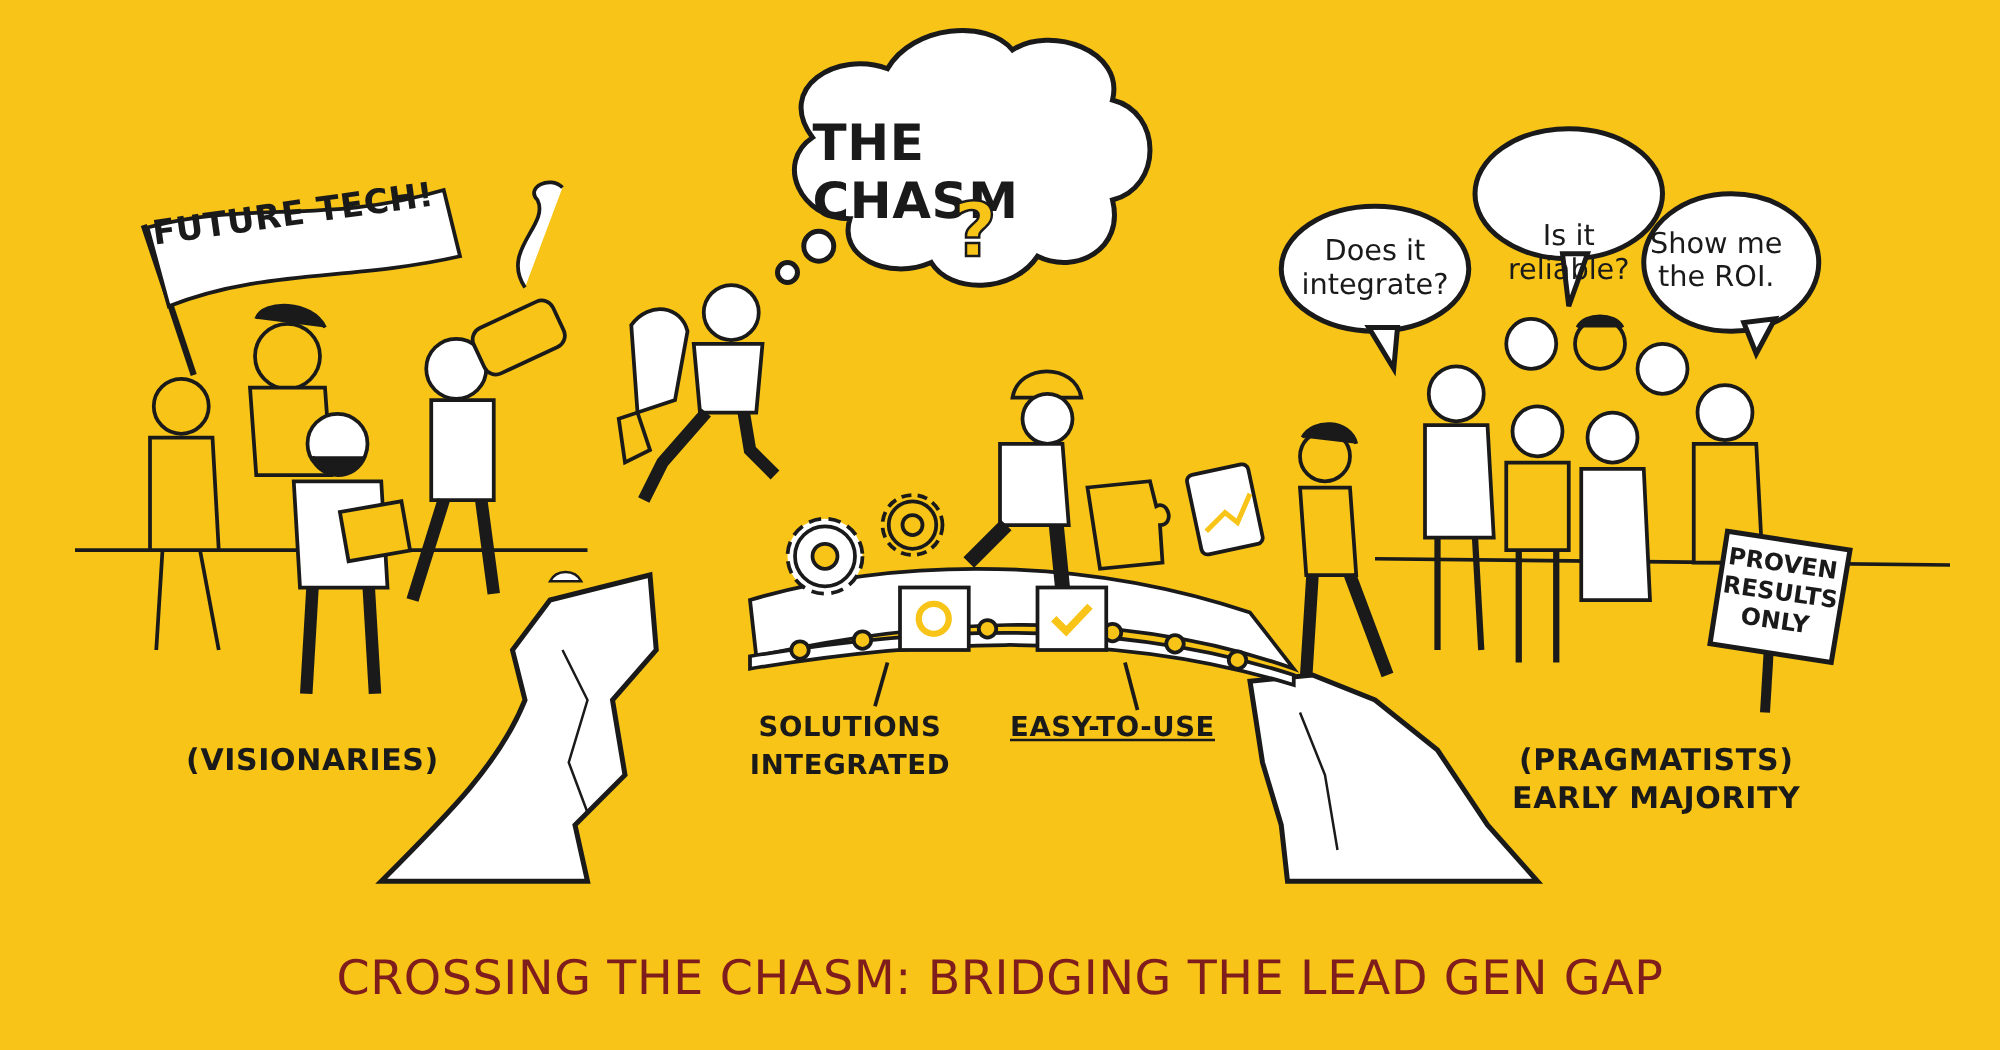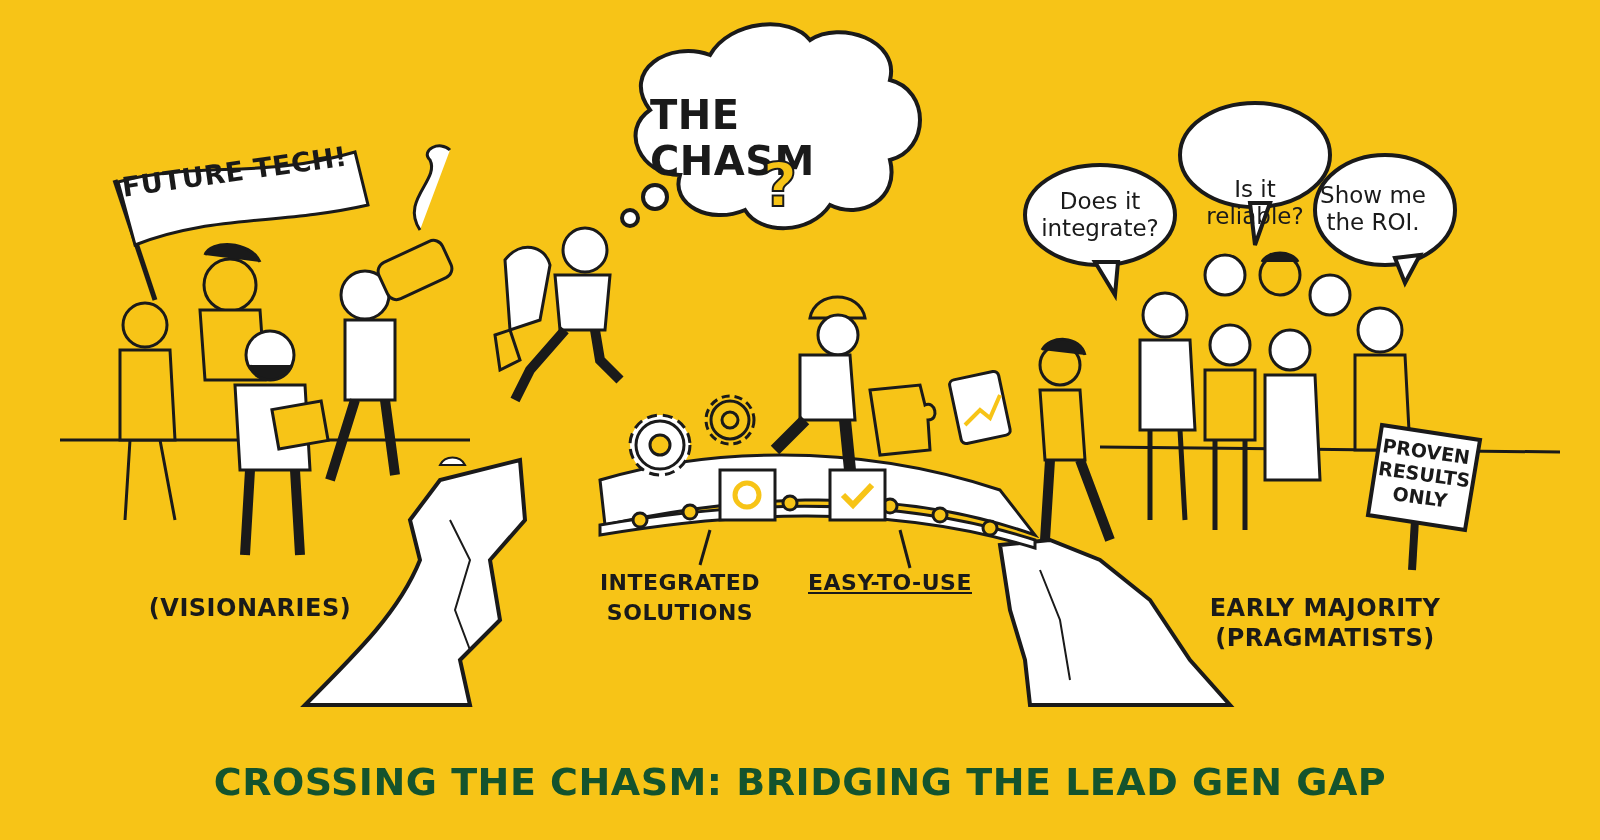--- a/index.html
+++ b/index.html
@@ -1,20 +1,20 @@
 <!DOCTYPE html>
 <html><head>
 <meta charset="utf-8">
 <style>
   html,body{margin:0;padding:0;}
   body{width:1600px;height:840px;background:#F7C417;overflow:hidden;position:relative;font-family:"DejaVu Sans","Liberation Sans",sans-serif;color:#1a1a1a;}
   svg.scene{position:absolute;left:0;top:0;width:1600px;height:840px;}
   .lbl{position:absolute;text-align:center;font-weight:600;font-size:24px;line-height:30px;letter-spacing:0.5px;color:#1a1a1a;}
   .bubble-text{position:absolute;text-align:center;font-size:23px;line-height:27px;color:#1a1a1a;}
-  .title{position:absolute;left:0;width:1600px;top:760px;text-align:center;font-weight:700;font-size:38px;letter-spacing:0.5px;color:#14532d;}
+  .title{position:absolute;left:0;width:1600px;top:760px;text-align:center;font-weight:400;font-size:38px;letter-spacing:0.5px;color:#7f1d1d;}
   .cloud-title{position:absolute;left:650px;top:92px;width:260px;font-size:40px;font-weight:600;letter-spacing:0.5px;}
   .cloud-q{position:absolute;left:740px;top:150px;width:80px;text-align:center;font-size:60px;font-weight:700;color:#F7C417;-webkit-text-stroke:2px #1a1a1a;}
   .flag-text{position:absolute;left:120px;top:172px;font-size:27px;font-weight:600;transform:rotate(-8deg);transform-origin:left top;letter-spacing:0.5px;}
   .sign-text{position:absolute;left:1378px;top:440px;width:90px;text-align:center;font-size:19px;font-weight:600;line-height:23px;transform:rotate(8deg);}
 </style>
 </head>
 <body>
 
 <svg class="scene" viewBox="0 0 1600 840">
 
@@ -191,24 +191,24 @@
 <div class="sign-text">
   <div>PROVEN</div>
   <div>RESULTS</div>
   <div>ONLY</div>
 </div>
 
 <div class="lbl" style="left:110px;top:593px;width:280px;">
   <div>(VISIONARIES)</div>
 </div>
 <div class="lbl" style="left:1180px;top:593px;width:290px;">
+  <div>(PRAGMATISTS)</div>
   <div>EARLY MAJORITY</div>
-  <div>(PRAGMATISTS)</div>
 </div>
 <div class="lbl" style="left:590px;top:568px;width:180px;font-size:22px;">
+  <div>SOLUTIONS</div>
   <div>INTEGRATED</div>
-  <div>SOLUTIONS</div>
 </div>
 <div class="lbl" style="left:800px;top:568px;width:180px;font-size:22px;text-decoration:underline;">
   <div>EASY-TO-USE</div>
 </div>
 
 <div class="title">CROSSING THE CHASM: BRIDGING THE LEAD GEN GAP</div>
 
 </body></html>

